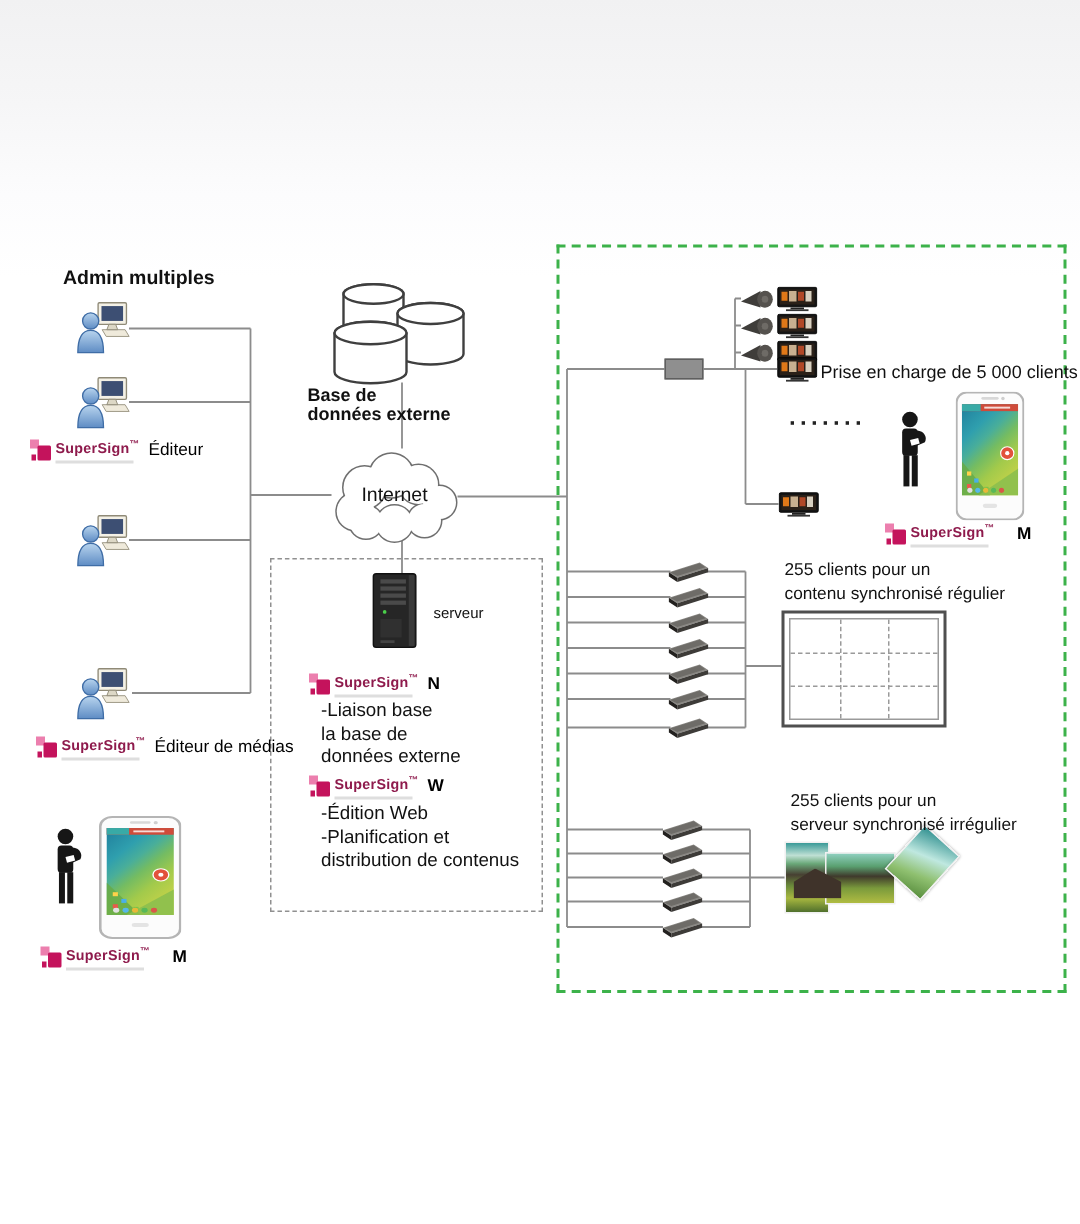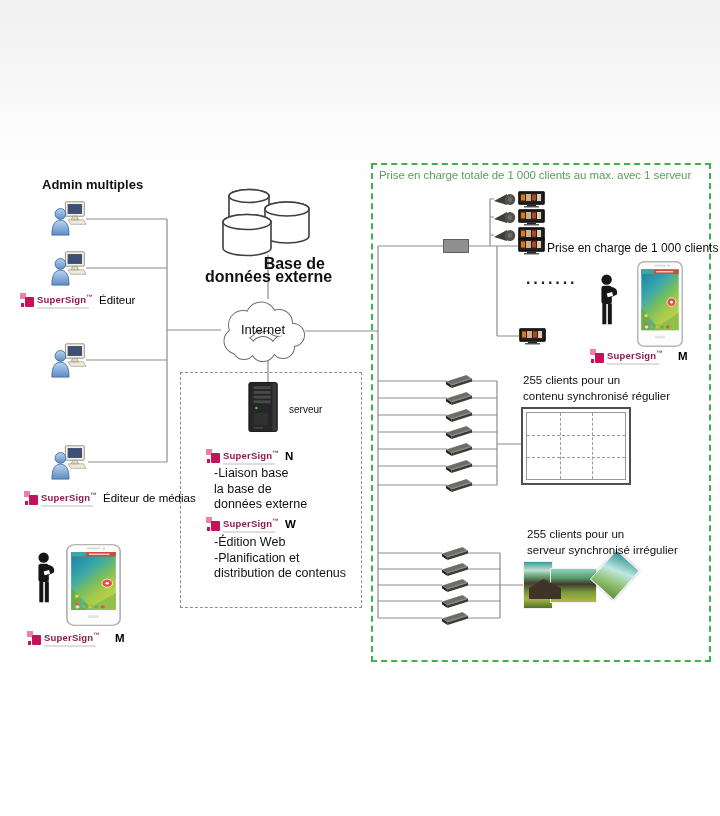--- a/index.html
+++ b/index.html
@@ -5,21 +5,21 @@
   html,body{margin:0;padding:0;background:#fff;}
   .canvas{position:relative;width:720px;height:816px;overflow:hidden;color:#111;
     font-family:"Liberation Sans",sans-serif;
     background:linear-gradient(180deg,#f1f1f2 0px,#f6f6f7 70px,#fcfcfd 130px,#ffffff 185px);}
   .abs{position:absolute;}
   .wires{position:absolute;left:0;top:0;z-index:0;}
   .wires path{stroke:var(--line,#8c8c8c);stroke-width:1.2;fill:none;}
   .icon{z-index:1;}
   .lbl{position:absolute;z-index:2;white-space:nowrap;}
   .admin-label{font-size:13px;font-weight:bold;}
-  .db-label{font-size:16px;font-weight:bold;text-align:right;line-height:13px;}
+  .db-label{font-size:12px;font-weight:bold;text-align:left;line-height:13px;}
   .internet-label{font-size:13px;text-align:center;}
   .server-label{font-size:10px;font-weight:normal;}
   .feat{position:absolute;z-index:2;font-size:12.5px;line-height:15.5px;white-space:nowrap;}
   .green-title{font-size:11.5px;color:var(--green-text,#5b9e5b);letter-spacing:-.1px;}
   .clients-label{font-size:12px;}
   .cap{position:absolute;z-index:2;font-size:11.5px;line-height:15.5px;white-space:nowrap;}
   .dots{font-size:16px;font-weight:bold;letter-spacing:2px;color:#222;}
   .serverbox{border:1px dashed #909090;z-index:0;}
   .greenbox{border:2px dashed var(--green-border,#3cb24a);z-index:0;}
   .switch{background:#8f8f8f;border:1px solid #5f5f5f;box-sizing:border-box;z-index:1;}
@@ -250,21 +250,20 @@
     <span class="ss-icon"></span>
     <span class="ss-brand"><span>SuperSign</span><sup>™</sup></span>
     <span class="ss-suffix b">W</span>
   </div>
   <div class="feat" style="left:214px;top:535px">
     <div>-Édition Web</div>
     <div>-Planification et</div>
     <div>distribution de contenus</div>
   </div>
 
-  <div class="lbl green-title" style="left:379px;top:169px">Prise en charge totale de 1 000 clients au max. avec 1 serveur</div>
   <div class="abs switch" style="left:443px;top:239px;width:26px;height:14px"></div>
 
   <svg class="abs icon" style="left:494px;top:193px" width="22" height="13">
       <use href="#sym-dongle"></use>
     </svg>
   <svg class="abs icon" style="left:494px;top:211px" width="22" height="13">
       <use href="#sym-dongle"></use>
     </svg>
   <svg class="abs icon" style="left:494px;top:229px" width="22" height="13">
       <use href="#sym-dongle"></use>
@@ -274,21 +273,21 @@
     </svg>
   <svg class="abs icon" style="left:518px;top:209px" width="27" height="17">
       <use href="#sym-tv"></use>
     </svg>
   <svg class="abs icon" style="left:518px;top:227px" width="27" height="17">
       <use href="#sym-tv"></use>
     </svg>
   <svg class="abs icon" style="left:518px;top:238px" width="27" height="17">
       <use href="#sym-tv"></use>
     </svg>
-  <div class="lbl clients-label" style="left:547px;top:241px">Prise en charge de 1 000 clients</div>
+  <div class="lbl clients-label" style="left:547px;top:241px">Prise en charge de 5 000 clients</div>
   <div class="lbl dots" style="left:526px;top:274px">·······</div>
   <svg class="abs icon" style="left:519px;top:328px" width="27" height="17">
       <use href="#sym-tv"></use>
     </svg>
 
   <svg class="abs icon" style="left:593px;top:274px" width="29" height="52" viewBox="0 0 30 60">
       <use href="#sym-person"></use>
     </svg>
   <svg class="abs icon" style="left:637px;top:261px" width="46" height="86" viewBox="0 0 48 92" preserveAspectRatio="none">
       <use href="#sym-phone"></use>

